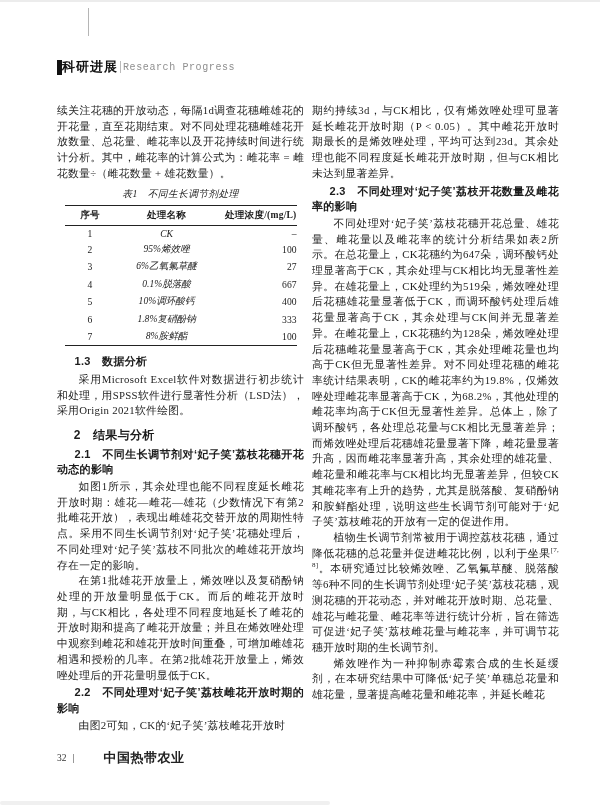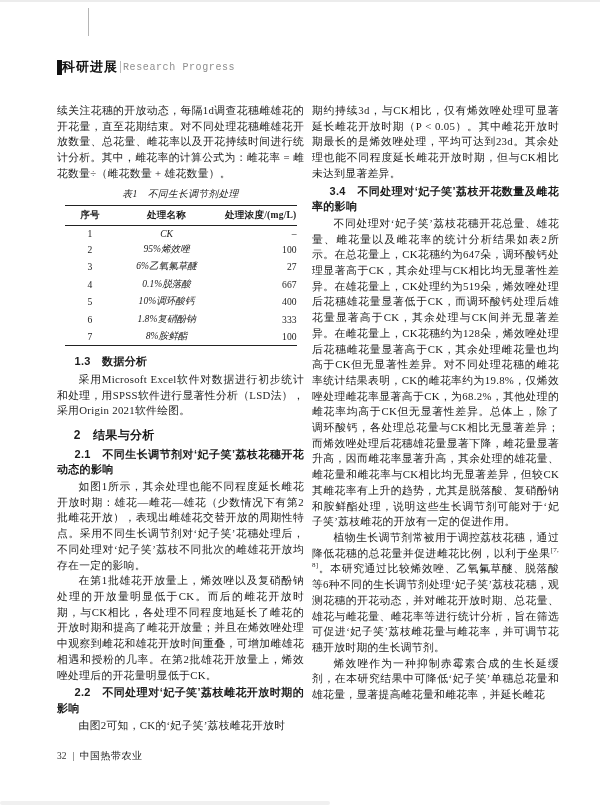--- a/index.html
+++ b/index.html
@@ -35,21 +35,21 @@
   tbody td{font-size:9.6px;padding:2.2px 0;text-align:center;}
   td.tname{font-style:italic;}
   th:nth-child(1),td:nth-child(1){width:22%;text-align:center;}
   th:nth-child(2),td:nth-child(2){width:44%;text-align:center;}
   th:nth-child(3),td:nth-child(3){width:34%;text-align:right;}
 
   
   .footer{position:absolute;top:749px;left:57px;display:flex;align-items:center;gap:6px;}
   .footer .pnum{font-size:9.5px;color:#333;}
   .footer .fdiv{display:inline-block;width:1px;height:9px;background:#999;}
-  .footer .fname{font-family:"Liberation Sans","DejaVu Sans",sans-serif;font-weight:normal;font-size:10px;color:#222;letter-spacing:0.5px;}
+  .footer .fname{font-family:"Liberation Sans","DejaVu Sans",sans-serif;font-weight:bold;font-size:13px;color:#222;letter-spacing:0.5px;margin-left:24px;}
 </style>
 </head>
 <body>
 
 <div class="page">
   <div class="scan-edge-top"></div>
   <div class="crop-mark"></div>
 
   <div class="header">
     <span class="bar"></span>
@@ -119,21 +119,21 @@
       <p>如图1所示，其余处理也能不同程度延长雌花开放时期：雄花—雌花—雄花（少数情况下有第2批雌花开放），表现出雌雄花交替开放的周期性特点。采用不同生长调节剂对‘妃子笑’花穗处理后，不同处理对‘妃子笑’荔枝不同批次的雌雄花开放均存在一定的影响。</p>
       <p>在第1批雄花开放量上，烯效唑以及复硝酚钠处理的开放量明显低于CK。而后的雌花开放时期，与CK相比，各处理不同程度地延长了雌花的开放时期和提高了雌花开放量；并且在烯效唑处理中观察到雌花和雄花开放时间重叠，可增加雌雄花相遇和授粉的几率。在第2批雄花开放量上，烯效唑处理后的开花量明显低于CK。</p>
 
       <p class="h2">2.2　不同处理对‘妃子笑’荔枝雌花开放时期的影响</p>
       <p>由图2可知，CK的‘妃子笑’荔枝雌花开放时</p>
     </div>
 
     <div class="col">
       <p class="noindent">期约持续3d，与CK相比，仅有烯效唑处理可显著延长雌花开放时期（P &lt; 0.05）。其中雌花开放时期最长的是烯效唑处理，平均可达到23d。其余处理也能不同程度延长雌花开放时期，但与CK相比未达到显著差异。</p>
 
-      <p class="h2">3.4　不同处理对‘妃子笑’荔枝开花数量及雌花率的影响</p>
+      <p class="h2">2.3　不同处理对‘妃子笑’荔枝开花数量及雌花率的影响</p>
       <p>不同处理对‘妃子笑’荔枝花穗开花总量、雄花量、雌花量以及雌花率的统计分析结果如表2所示。在总花量上，CK花穗约为647朵，调环酸钙处理显著高于CK，其余处理与CK相比均无显著性差异。在雄花量上，CK处理约为519朵，烯效唑处理后花穗雄花量显著低于CK，而调环酸钙处理后雄花量显著高于CK，其余处理与CK间并无显著差异。在雌花量上，CK花穗约为128朵，烯效唑处理后花穗雌花量显著高于CK，其余处理雌花量也均高于CK但无显著性差异。对不同处理花穗的雌花率统计结果表明，CK的雌花率约为19.8%，仅烯效唑处理雌花率显著高于CK，为68.2%，其他处理的雌花率均高于CK但无显著性差异。总体上，除了调环酸钙，各处理总花量与CK相比无显著差异；而烯效唑处理后花穗雄花量显著下降，雌花量显著升高，因而雌花率显著升高，其余处理的雄花量、雌花量和雌花率与CK相比均无显著差异，但较CK其雌花率有上升的趋势，尤其是脱落酸、复硝酚钠和胺鲜酯处理，说明这些生长调节剂可能对于‘妃子笑’荔枝雌花的开放有一定的促进作用。</p>
 
       <p><span>植物生长调节剂常被用于调控荔枝花穗，通过降低花穗的总花量并促进雌花比例，以利于坐果</span><sup>[7,8]</sup><span>。本研究通过比较烯效唑、乙氧氟草醚、脱落酸等6种不同的生长调节剂处理‘妃子笑’荔枝花穗，观测花穗的开花动态，并对雌花开放时期、总花量、雄花与雌花量、雌花率等进行统计分析，旨在筛选可促进‘妃子笑’荔枝雌花量与雌花率，并可调节花穗开放时期的生长调节剂。</span></p>
       <p>烯效唑作为一种抑制赤霉素合成的生长延缓剂，在本研究结果中可降低‘妃子笑’单穗总花量和雄花量，显著提高雌花量和雌花率，并延长雌花</p>
     </div>
 
   </div>
 
   <div class="footer">
     <span class="pnum">32</span>

